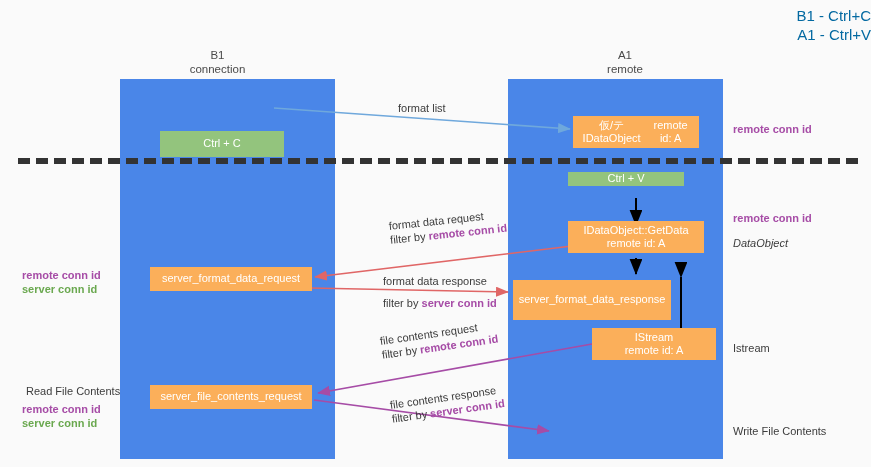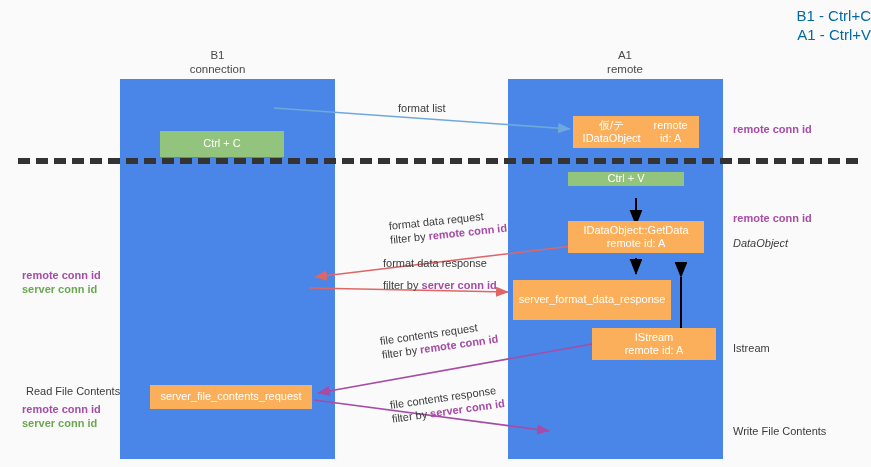--- a/index.html
+++ b/index.html
@@ -130,20 +130,23 @@
 
   <div class="abs node green" style="left:568px;top:172px;width:116px;height:14px;">
     <span>Ctrl + V</span>
   </div>
 
   <div class="abs node orange" style="left:568px;top:221px;width:136px;height:32px;flex-direction:column;">
     <span>IDataObject::GetData</span>
     <span class="l2">remote id: A</span>
   </div>
 
+  <div class="abs node orange" style="left:150px;top:267px;width:162px;height:24px;">
+    <span>server_format_data_request</span>
+  </div>
 
   <div class="abs node orange" style="left:513px;top:280px;width:158px;height:40px;">
     <span>server_format_data_response</span>
   </div>
 
   <div class="abs node orange" style="left:592px;top:328px;width:124px;height:32px;flex-direction:column;">
     <span>IStream</span>
     <span class="l2">remote id: A</span>
   </div>
 
@@ -156,21 +159,21 @@
     <span>format list</span>
   </div>
 
   <div class="abs" style="left:388px;top:219px;transform:rotate(-6deg);transform-origin:left top;">
     <div class="elabel">format data request</div>
     <div class="elabel">
       <span>filter by </span><span class="hl-remote">remote conn id</span>
     </div>
   </div>
 
-  <div class="abs" style="left:383px;top:256px;transform:rotate(0deg);transform-origin:left top;">
+  <div class="abs" style="left:383px;top:274px;transform:rotate(0deg);transform-origin:left top;">
     <div class="elabel">format data response</div>
     <div class="elabel" style="margin-top:8px;">
       <span>filter by </span><span class="hl-server-v">server conn id</span>
     </div>
   </div>
 
   <div class="abs" style="left:379px;top:334px;transform:rotate(-8deg);transform-origin:left top;">
     <div class="elabel">file contents request</div>
     <div class="elabel">
       <span>filter by </span><span class="hl-remote">remote conn id</span>

